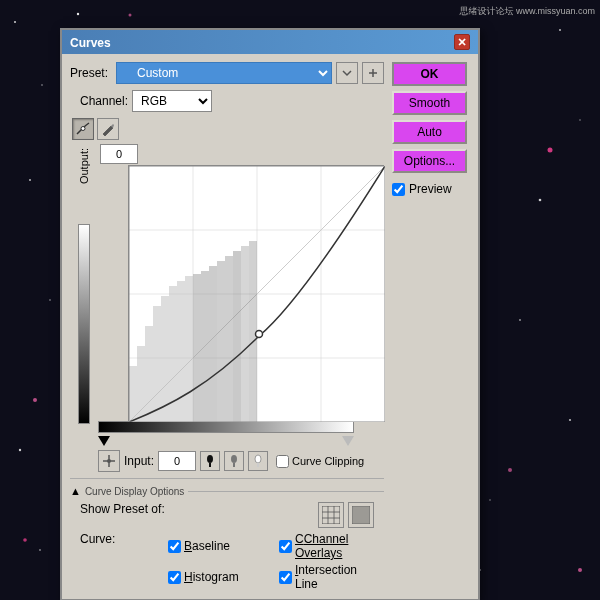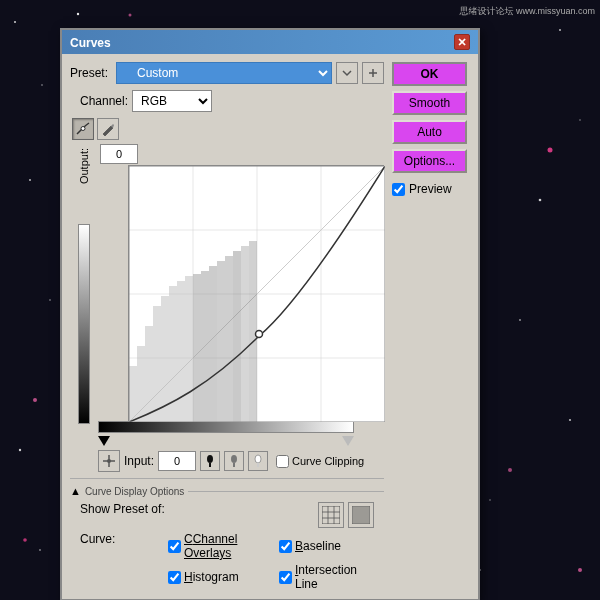--- a/index.html
+++ b/index.html
@@ -523,25 +523,25 @@
               </svg>
             </div>
           </div>
         </div>
 
         <div class="show-row">
           <span class="show-label">Curve:</span>
           <div class="checkboxes-group">
             <div class="checkbox-item">
               <input type="checkbox" checked="" style="">
-              <label><span class="underline">C</span><span>Channel Overlays</span></label>
+              <label><span class="underline">B</span>aseline</label>
             </div>
             <div class="checkbox-item">
               <input type="checkbox" checked="" style="">
-              <label><span class="underline">B</span>aseline</label>
+              <label><span class="underline">C</span><span>Channel Overlays</span></label>
             </div>
             <div class="checkbox-item">
               <input type="checkbox" checked="" style="">
               <label><span class="underline">H</span>istogram</label>
             </div>
             <div class="checkbox-item">
               <input type="checkbox" checked="" style="">
               <label><span class="underline">I</span>ntersection Line</label>
             </div>
           </div>

